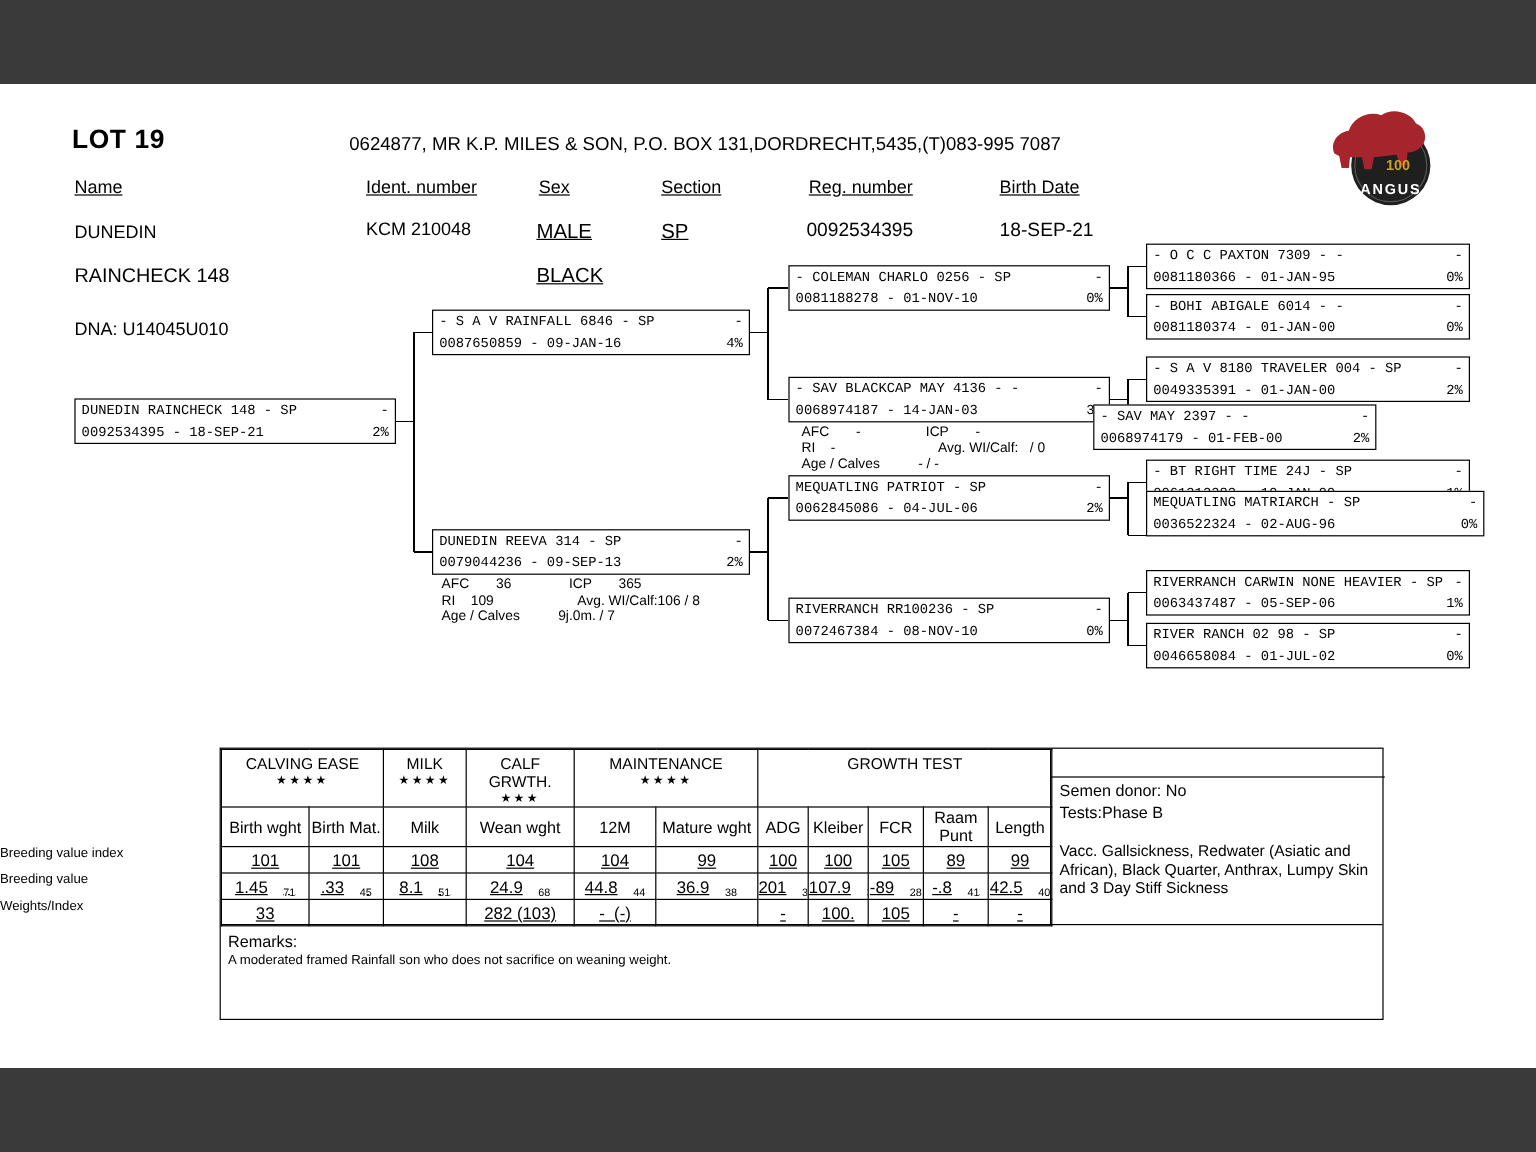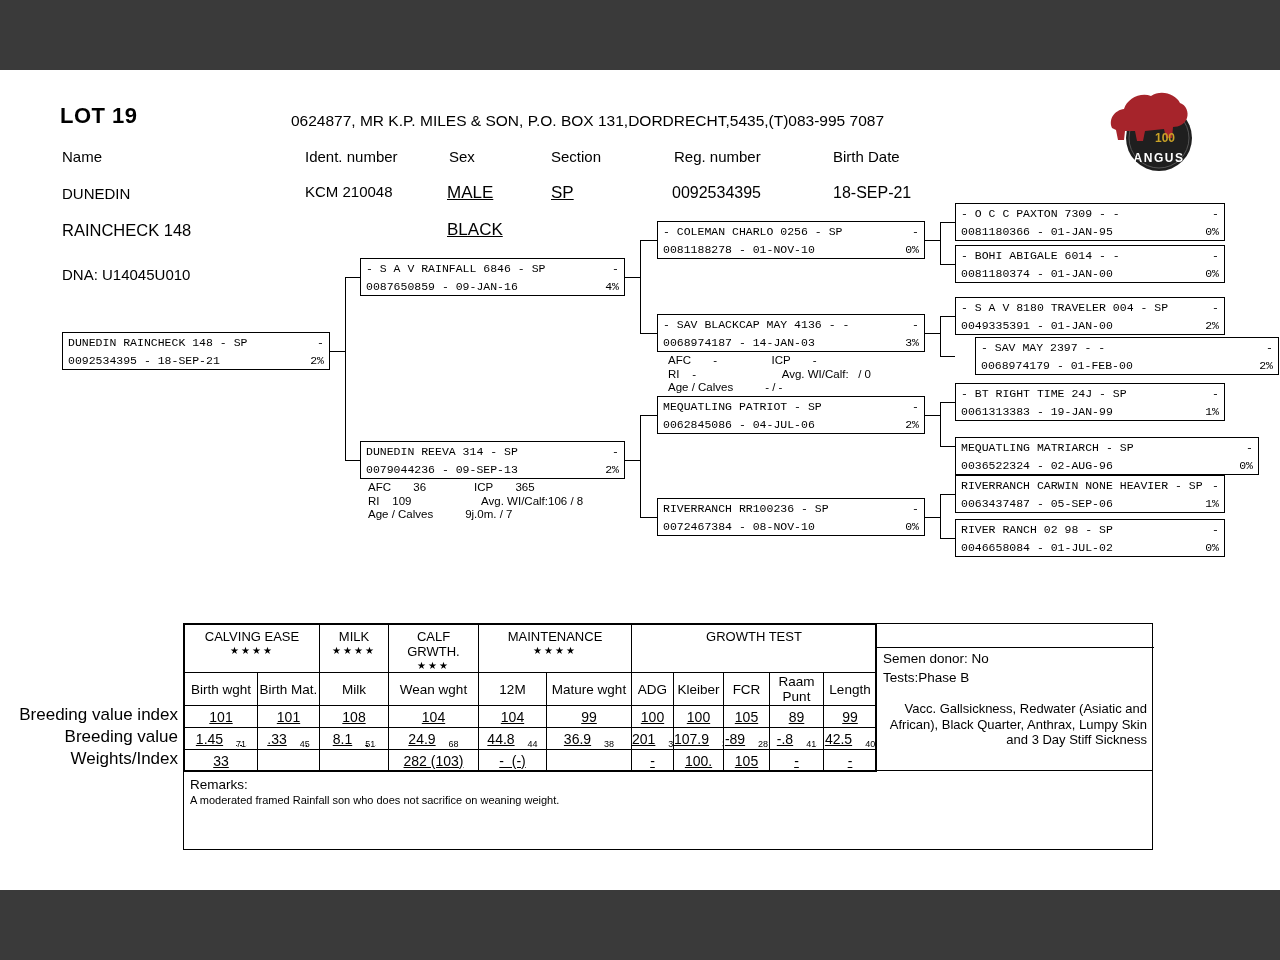--- a/index.html
+++ b/index.html
@@ -4,21 +4,21 @@
 <style>
   * { margin:0; padding:0; box-sizing:border-box; }
   html,body { background:#777; }
   body { font-family:"Liberation Sans","DejaVu Sans",sans-serif; color:#000; }
   .page { position:relative; width:1280px; height:960px; background:#fff; overflow:hidden; margin:0 auto;padding-left:20px; }
   .bar { position:absolute; left:0; width:1280px; height:70px; background:#3a3a3a; }
   .abs { position:absolute; white-space:nowrap; }
 
   .lot { font-size:22px; font-weight:bold; letter-spacing:.5px; }
   .owner { font-size:15.5px; }
-  .flabel { font-size:15px; }
+  .flabel { font-size:15px;text-decoration:underline; }
   .fval { font-size:15px; }
   .fval-md { font-size:16px; }
   .fval-lg { font-size:17px;text-decoration:underline; }
   .name2 { font-size:16.5px; }
   .dna { font-size:15px; }
 
   .pbox { position:absolute; height:38px; border:1px solid #000; background:#fff; }
   .prow { display:flex; justify-content:space-between; padding:1px 5px 0 5px; font-size:11.5px; line-height:17px; white-space:nowrap; overflow:hidden;font-family:Liberation Mono, monospace; }
   .stats { position:absolute; font-size:11.5px; line-height:13.5px; }
   .stats > div { white-space:pre; }
@@ -26,23 +26,23 @@
 
   .bv-wrap { position:absolute; left:183px; top:623px; width:970px; height:227px; border:1px solid #000; }
   table.bv { border-collapse:collapse; table-layout:fixed; width:692px; }
   .bv td { border:1px solid #000; text-align:center; vertical-align:middle; overflow:hidden; }
   .bv tr.grp td { height:44px; font-size:13px; vertical-align:top; }
   .grp .gl { line-height:15px; padding-top:4px; }
   .grp .stars { font-size:10px; letter-spacing:2px; line-height:13px; }
   .bv tr.cols td { height:33px; font-size:13.5px; line-height:15px; white-space:normal; }
   .bv tr.drow td { height:22px; font-size:14px; white-space:pre;text-decoration:underline; }
   .acc { font-size:9px; position:relative; top:3px; margin-left:13px; }
-  .rowlab { position:absolute; width:178px; text-align:right; font-size:17px; white-space:nowrap; }
-
-  .info { position:absolute; left:691px; top:0; width:278px; height:146px; border-left:1px solid #000;text-align:right; }
+  .rowlab { position:absolute; width:178px; font-size:11px; white-space:nowrap; }
+
+  .info { position:absolute; left:691px; top:0; width:278px; height:146px; border-left:1px solid #000; }
   .info-topline { position:absolute; left:0; top:23px; width:278px; border-top:1px solid #000; }
   .info .t1 { position:absolute; left:7px; top:27px; font-size:13.5px; white-space:nowrap; }
   .info .t2 { position:absolute; left:7px; top:46px; font-size:13.5px; white-space:nowrap; }
   .info .t3 { position:absolute; left:7px; top:77px; width:264px; font-size:13px; line-height:15.5px; }
   .remarks { position:absolute; left:0; top:146px; width:968px; height:79px; border-top:1px solid #000; padding:6px; }
   .remarks .r1 { font-size:13.5px; margin-bottom:2px; }
   .remarks .r2 { font-size:11px; }
 </style>
 </head>
 <body>
@@ -219,41 +219,41 @@
   <div class="pbox" style="left:955px;top:297px;width:270px">
     <div class="prow">
         <span>- S A V 8180 TRAVELER 004 - SP</span>
         <span>-</span>
       </div>
     <div class="prow">
         <span>0049335391 - 01-JAN-00</span>
         <span>2%</span>
       </div>
   </div>
-  <div class="pbox" style="left:975px;top:337px;width:304px">
+  <div class="pbox" style="left:911px;top:337px;width:236px">
     <div class="prow">
         <span>- SAV MAY 2397 - -</span>
         <span>-</span>
       </div>
     <div class="prow">
         <span>0068974179 - 01-FEB-00</span>
         <span>2%</span>
       </div>
   </div>
   <div class="pbox" style="left:955px;top:383px;width:270px">
     <div class="prow">
         <span>- BT RIGHT TIME 24J - SP</span>
         <span>-</span>
       </div>
     <div class="prow">
         <span>0061313383 - 19-JAN-99</span>
         <span>1%</span>
       </div>
   </div>
-  <div class="pbox" style="left:955px;top:437px;width:304px">
+  <div class="pbox" style="left:955px;top:409px;width:282px">
     <div class="prow">
         <span>MEQUATLING MATRIARCH - SP</span>
         <span>-</span>
       </div>
     <div class="prow">
         <span>0036522324 - 02-AUG-96</span>
         <span>0%</span>
       </div>
   </div>
   <div class="pbox" style="left:955px;top:475px;width:270px">

